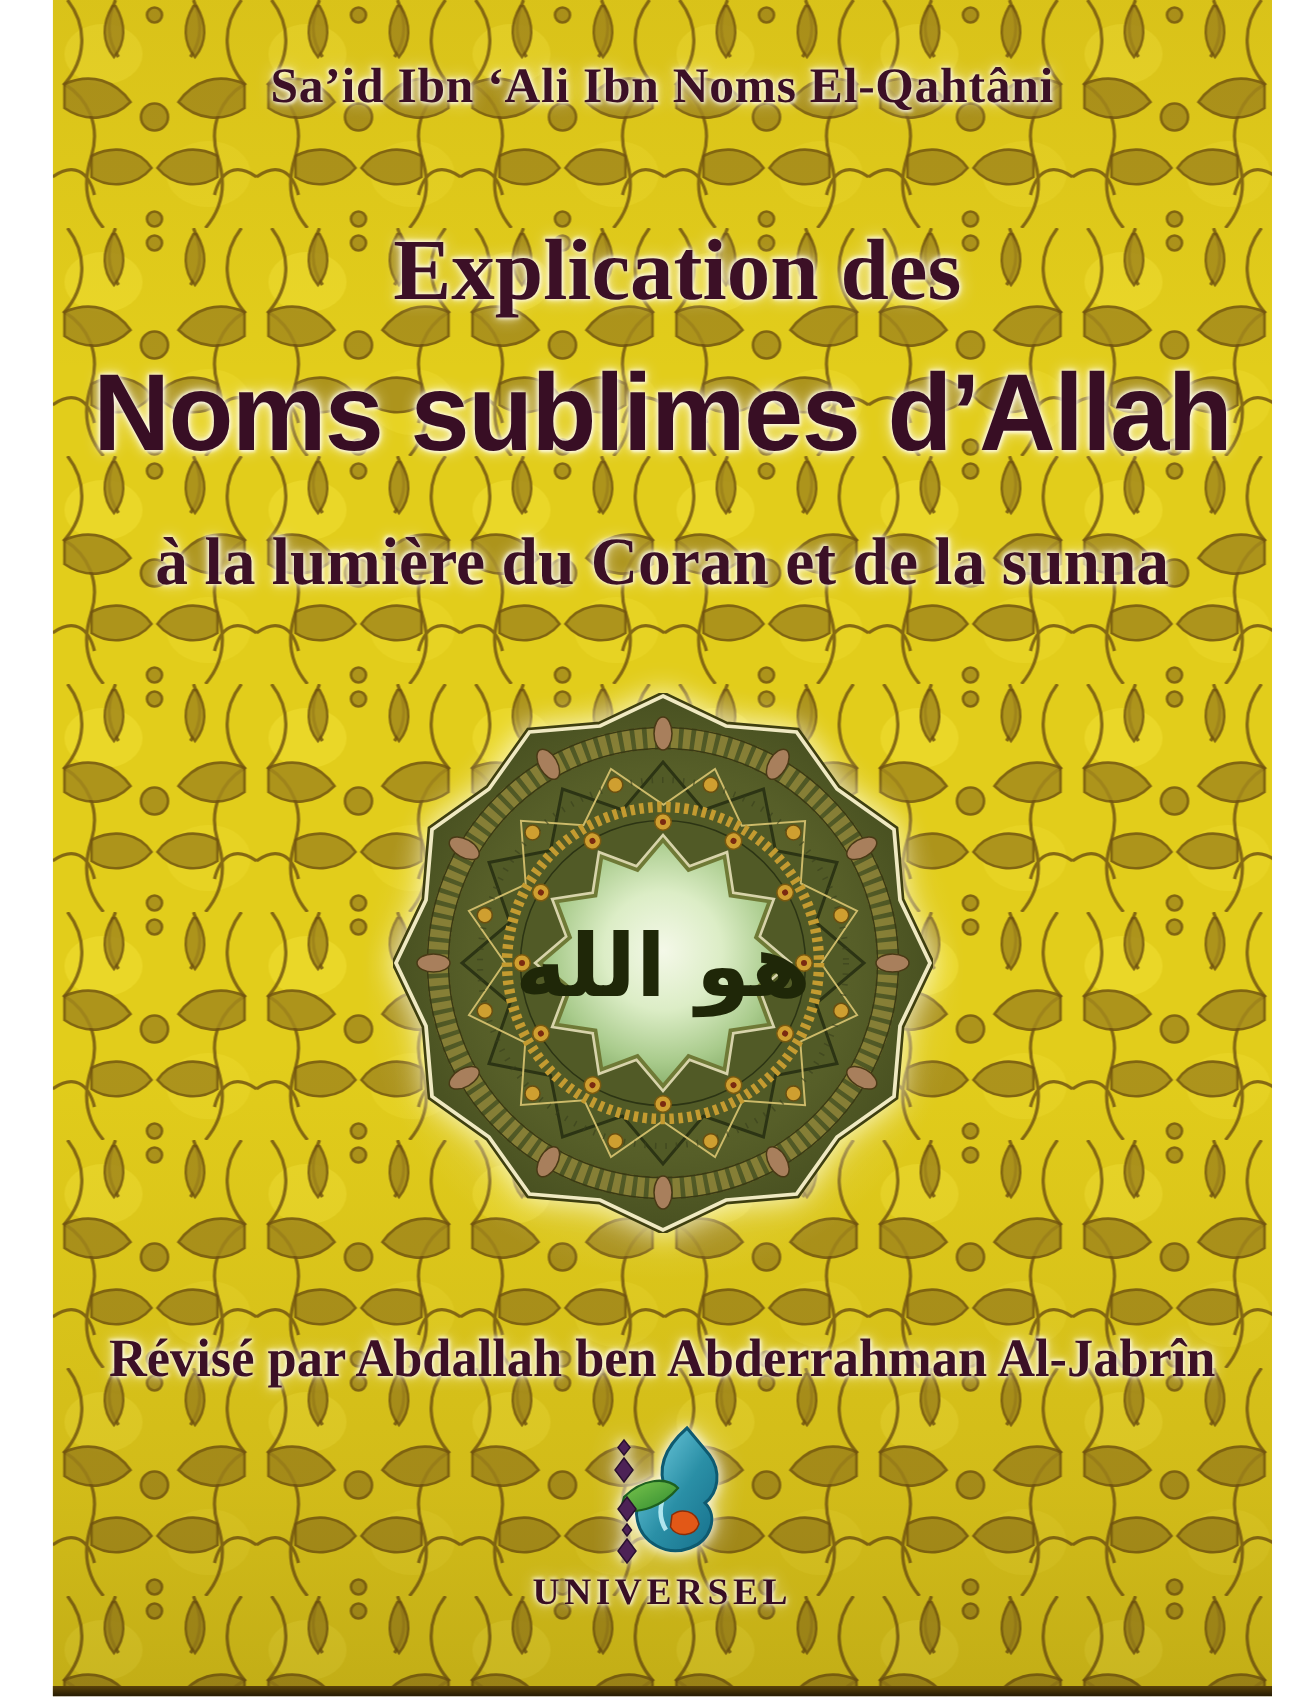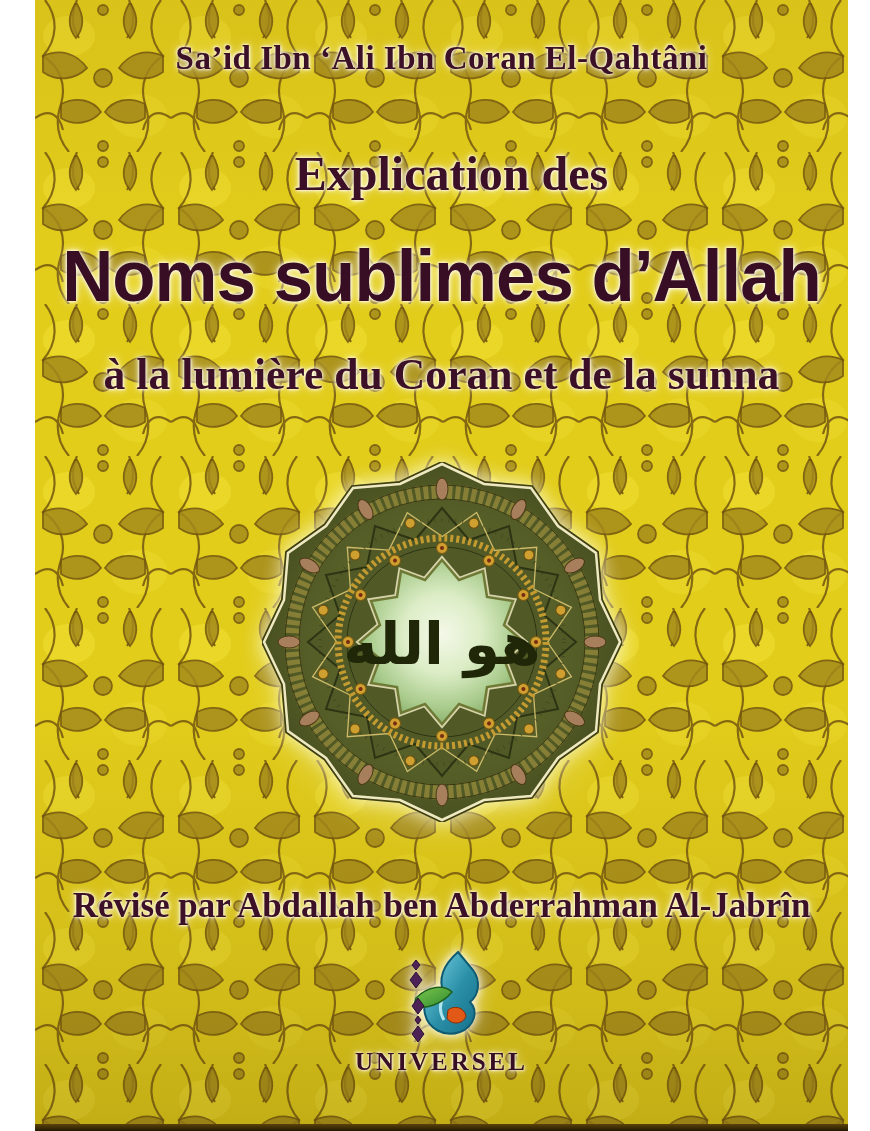--- a/index.html
+++ b/index.html
@@ -16,21 +16,21 @@
         background:linear-gradient(180deg, rgba(140,100,10,.10), rgba(255,255,255,0) 22%,
                    rgba(255,255,255,0) 62%, rgba(110,80,10,.14) 88%, rgba(80,60,5,.22));}
   .halo{position:absolute;left:50%;top:438px;width:430px;height:430px;margin-left:-215px;
         pointer-events:none;
         background:radial-gradient(circle, rgba(255,255,235,.55), rgba(255,255,235,0) 66%);}
   .txt{position:absolute;left:0;right:0;text-align:center;color:#3c1026;font-weight:700;
        text-shadow:0 0 5px rgba(255,252,235,.95), 0 0 11px rgba(255,252,235,.75),
                    1px 1px 2px rgba(255,255,255,.6), -1px -1px 2px rgba(255,255,255,.5);
        white-space:nowrap;}
   .author{top:40px;font-size:33px;letter-spacing:.5px;}
-  .t1{top:146px;font-size:48px;padding-left:20px;}
+  .t1{top:146px;font-size:58px;padding-left:20px;}
   .t2{top:234px;font-size:73px;font-family:"Liberation Sans", sans-serif;
       letter-spacing:-1px;transform:scaleX(.97);transform-origin:center;color:#380e24;}
   .sub{top:348px;font-size:45px;transform:scaleX(.97);transform-origin:center;}
   .revised{top:884px;font-size:36px;transform:scaleX(.97);transform-origin:center;}
   .medallion{position:absolute;left:calc(50% - 180px);top:462px;width:360px;height:360px;
              filter:drop-shadow(0 0 10px rgba(255,255,225,.9));}
   .logo{position:absolute;left:calc(50% - 60px);top:948px;width:120px;height:102px;
         filter:drop-shadow(0 0 4px rgba(255,255,255,.95)) drop-shadow(0 0 9px rgba(255,255,255,.6));}
   .publisher{top:1048px;font-size:25px;font-weight:700;letter-spacing:3px;color:#380e24;font-family:Liberation Serif, serif;}
   .bottom-edge{position:absolute;left:0;right:0;bottom:0;height:7px;
@@ -72,21 +72,21 @@
             <circle cx="68" cy="146" r="5"></circle>
           </g>
         </pattern>
       </defs>
       <rect width="813" height="1131" fill="url(#dam)"></rect>
     </svg>
 
     <div class="tone"></div>
     <div class="halo"></div>
 
-    <div class="txt author">Sa’id Ibn ‘Ali Ibn Coran El-Qahtâni</div>
+    <div class="txt author">Sa’id Ibn ‘Ali Ibn Noms El-Qahtâni</div>
     <div class="txt t1">Explication des</div>
     <div class="txt t2">Noms sublimes d’Allah</div>
     <div class="txt sub">à la lumière du Coran et de la sunna</div>
 
     <svg class="medallion" viewBox="0 0 360 360">
       <defs>
         <radialGradient id="cg" cx="50%" cy="45%" r="60%">
           <stop offset="0%" stop-color="#f4f8e8"></stop>
           <stop offset="40%" stop-color="#dcedc6"></stop>
           <stop offset="75%" stop-color="#a9cb8c"></stop>

